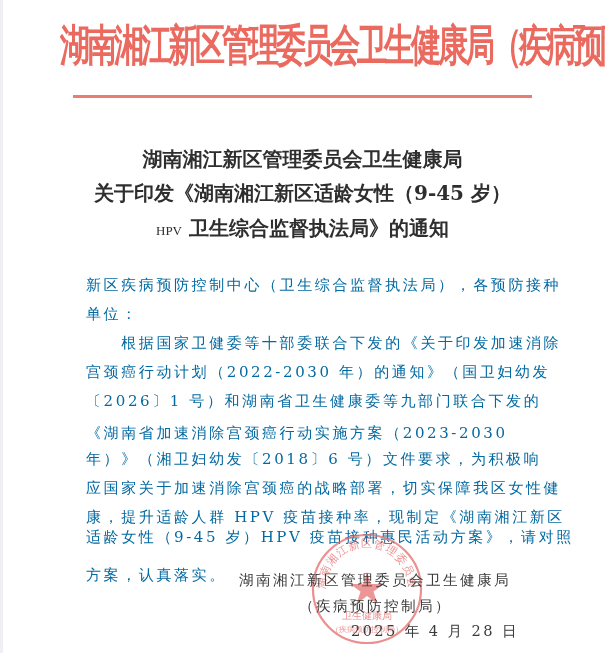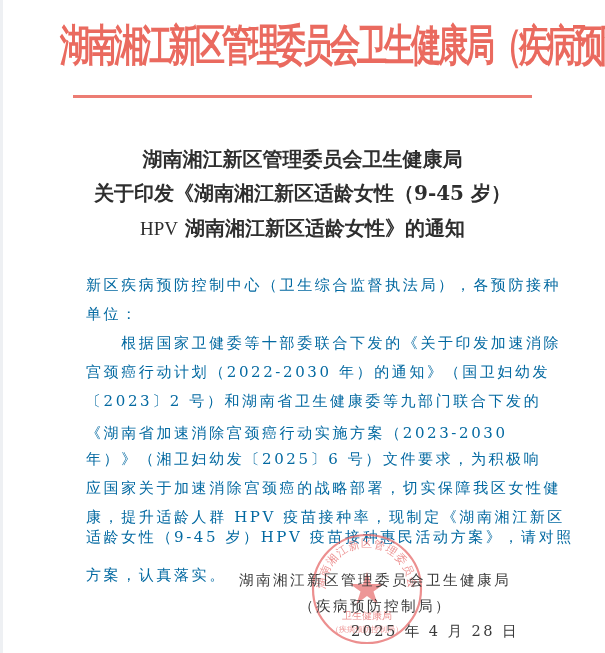--- a/index.html
+++ b/index.html
@@ -9,46 +9,46 @@
   .masthead { position:absolute; left:60px; top:16px; width:490px; text-align:center;
               color:#ea6a5f; font-family:"DejaVu Serif","Liberation Serif",serif; font-weight:bold;
               font-size:30px; letter-spacing:-3px; transform:scaleY(1.45); transform-origin:top center;
               white-space:nowrap; }
   .red-rule { position:absolute; left:73px; top:95px; width:459px; height:3px; background:#ec7c73; }
   .title { position:absolute; left:0; width:605px; text-align:center; font-weight:bold;
            font-size:20px; color:#2e2e2e; white-space:nowrap; }
   .t1 { top:146px; }
   .t2 { top:180px; }
   .t3 { top:215px; }
-  .t3 .hpv { font-weight:normal; font-family:"Liberation Serif",serif; font-size:19px; }
+  .t3 .hpv { font-weight:normal; font-family:"Liberation Serif",serif; font-size:13px; }
   .body-line { position:absolute; left:86px; font-size:15px; letter-spacing:2.6px;
                color:#0369a1; white-space:nowrap; font-family:"DejaVu Serif",serif;margin-top:6px; }
   .sig { position:absolute; font-size:14.6px; letter-spacing:2.4px; color:#3a3a3a;
          white-space:nowrap; font-family:"DejaVu Serif",serif; }
   .seal { position:absolute; left:310px; top:532px; width:114px; height:114px; pointer-events:none; }
 </style>
 </head>
 <body>
 
 <div class="left-edge"></div>
 
 <div class="masthead">湖南湘江新区管理委员会卫生健康局（疾病预防控制局）</div>
 <div class="red-rule"></div>
 
 <div class="title t1">湖南湘江新区管理委员会卫生健康局</div>
 <div class="title t2">关于印发《湖南湘江新区适龄女性（9-45 岁）</div>
-<div class="title t3"><span class="hpv">HPV</span><span> 湖南湘江新区适龄女性》的通知</span></div>
+<div class="title t3"><span class="hpv">HPV</span><span> 卫生综合监督执法局》的通知</span></div>
 
 <div class="body-line" style="top:270px;">新区疾病预防控制中心（卫生综合监督执法局），各预防接种</div>
 <div class="body-line" style="top:299px;">单位：</div>
 <div class="body-line" style="top:328px;">　　根据国家卫健委等十部委联合下发的《关于印发加速消除</div>
 <div class="body-line" style="top:357px;">宫颈癌行动计划（2022-2030 年）的通知》（国卫妇幼发</div>
-<div class="body-line" style="top:386px;">〔2023〕2 号）和湖南省卫生健康委等九部门联合下发的</div>
+<div class="body-line" style="top:386px;">〔2026〕1 号）和湖南省卫生健康委等九部门联合下发的</div>
 <div class="body-line" style="top:418px;">《湖南省加速消除宫颈癌行动实施方案（2023-2030</div>
-<div class="body-line" style="top:444px;">年）》（湘卫妇幼发〔2025〕6 号）文件要求，为积极响</div>
+<div class="body-line" style="top:444px;">年）》（湘卫妇幼发〔2018〕6 号）文件要求，为积极响</div>
 <div class="body-line" style="top:473px;font-family:Liberation Mono, monospace;">应国家关于加速消除宫颈癌的战略部署，切实保障我区女性健</div>
 <div class="body-line" style="top:502px;">康，提升适龄人群 HPV 疫苗接种率，现制定《湖南湘江新区</div>
 <div class="body-line" style="top:522px;">适龄女性（9-45 岁）HPV 疫苗接种惠民活动方案》，请对照</div>
 <div class="body-line" style="top:560px;text-align:right;">方案，认真落实。</div>
 
 <svg class="seal" viewBox="0 0 114 114">
   <defs>
     <path id="sealArc" d="M 17 70 A 42 42 0 1 1 97 70"></path>
   </defs>
   <circle cx="57" cy="57" r="54" fill="none" stroke="#e66a6a" stroke-width="2.2" opacity="0.75"></circle>

